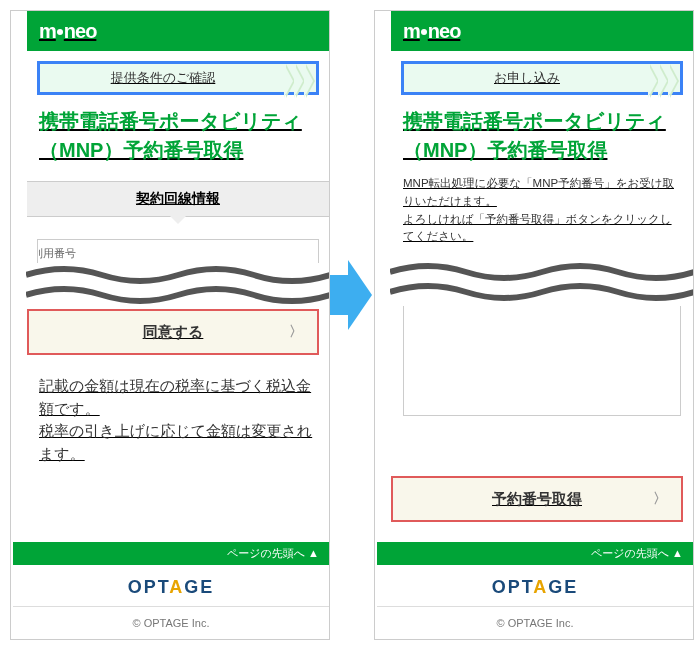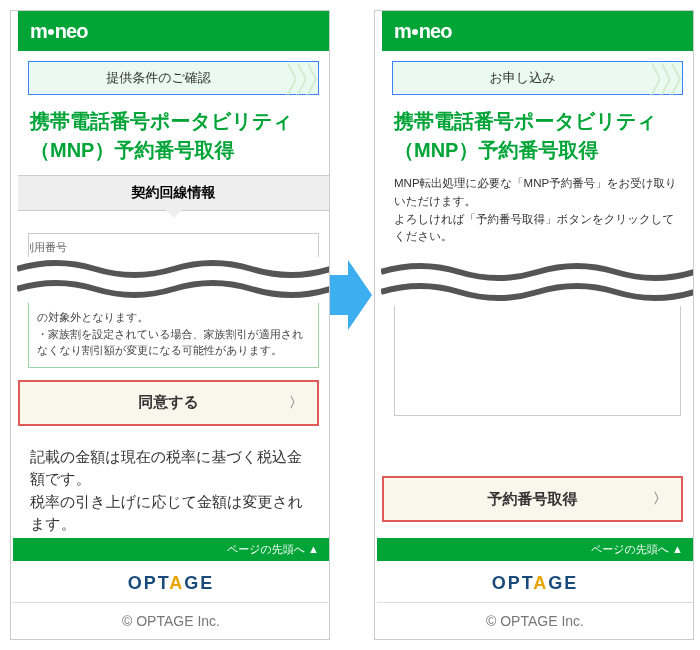--- a/index.html
+++ b/index.html
@@ -31,21 +31,21 @@
   .logo {
     color: #fff;
     font-weight: 700;
     font-size: 20px;
     letter-spacing: -1px;
   }
   .logo .dot { display:inline-block; width:6px; height:6px; border-radius:50%; background:#fff; margin:0 1px 3px 1px; }
 
   .step-box {
     margin: 10px 10px 8px 10px;
-    border: 1px solid #3b82f6;
+    border: 3px solid #3b82f6;
     background: #eafaf0;
     display: flex;
     align-items: center;
     height: 34px;
     position: relative;
   }
   .step-label {
     flex: 1;
     text-align: center;
     font-size: 13px;
@@ -94,20 +94,21 @@
 
   .section-bar {
     background: #eee;
     border-top: 1px solid #ccc;
     border-bottom: 1px solid #ccc;
     text-align: center;
     font-size: 14px;
     font-weight: 700;
     padding: 8px 0;
     position: relative;
+    margin-top: 6px;
   }
   .section-bar::after {
     content: "";
     position: absolute;
     bottom: -8px; left: 50%;
     margin-left: -8px;
     border-left: 8px solid transparent;
     border-right: 8px solid transparent;
     border-top: 8px solid #eee;
   }
@@ -192,21 +193,21 @@
   }
   .optage {
     font-size: 18px;
     font-weight: 700;
     letter-spacing: 2px;
     color: #1a4a7a;
   }
   .optage .a { color: #e8a400; }
   .copyright{
     text-align:center;
-    font-size:14px;
+    font-size:11px;
     color:#777;
     padding:10px 0;
   }
 
   
   .big-arrow {
     position: absolute;
     left: 330px;
     top: 260px;
     width: 44px;
@@ -228,21 +229,21 @@
     border-left:24px solid #3daef0;
   }
 
   
   .footer-block{
     position:absolute;
     bottom:0; left:2px; right:0;
   }
   .upper{
     position:absolute;
-    top:0; left:7px; right:0;
+    top:0; left:16px; right:0;text-decoration:underline;
   }
 </style>
 </head>
 <body>
 
 <div class="panel left">
   <div class="upper">
     <div class="header">
       <span class="logo">m<span class="dot"></span>neo</span>
     </div>
@@ -264,24 +265,20 @@
         <span>利用番号</span>
       </div>
 
     <div class="wave-gap">
       <svg viewBox="0 0 320 46" preserveAspectRatio="none">
         <path d="M0 12 Q40 0 80 12 T160 12 T240 12 T320 12" stroke="#555" stroke-width="6" fill="none"></path>
         <path d="M0 32 Q40 20 80 32 T160 32 T240 32 T320 32" stroke="#555" stroke-width="6" fill="none"></path>
       </svg>
     </div>
 
-    <div class="after-wave-text">
-      <span>の対象外となります。</span><br>
-      <span>・家族割を設定されている場合、家族割引が適用されなくなり割引額が変更になる可能性があります。</span>
-    </div>
 
     <div class="cta">
       <span>同意する</span>
       <span class="chev">〉</span>
     </div>
 
     <div class="footnote">
       <span>記載の金額は現在の税率に基づく税込金額です。</span><br>
       <span>税率の引き上げに応じて金額は変更されます。</span>
     </div>

